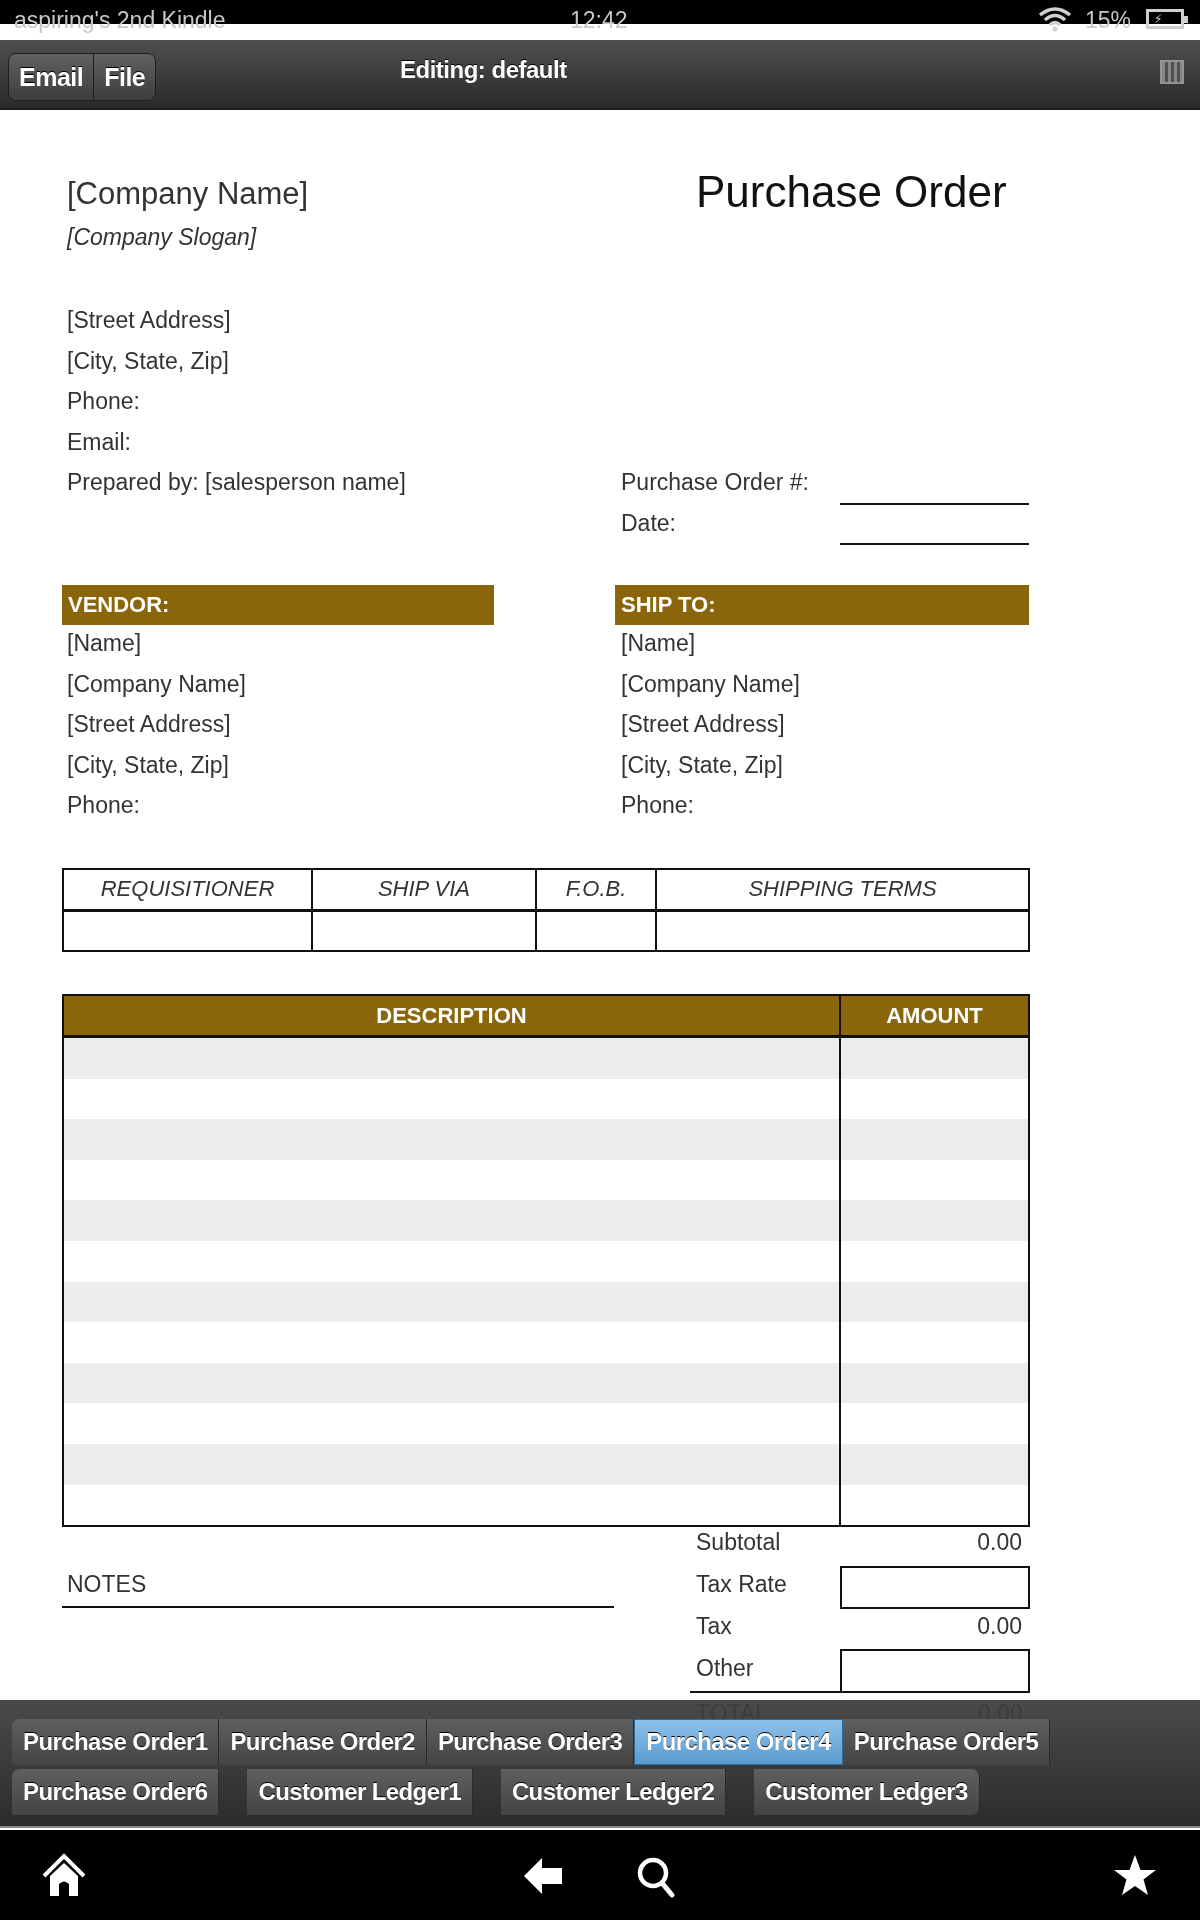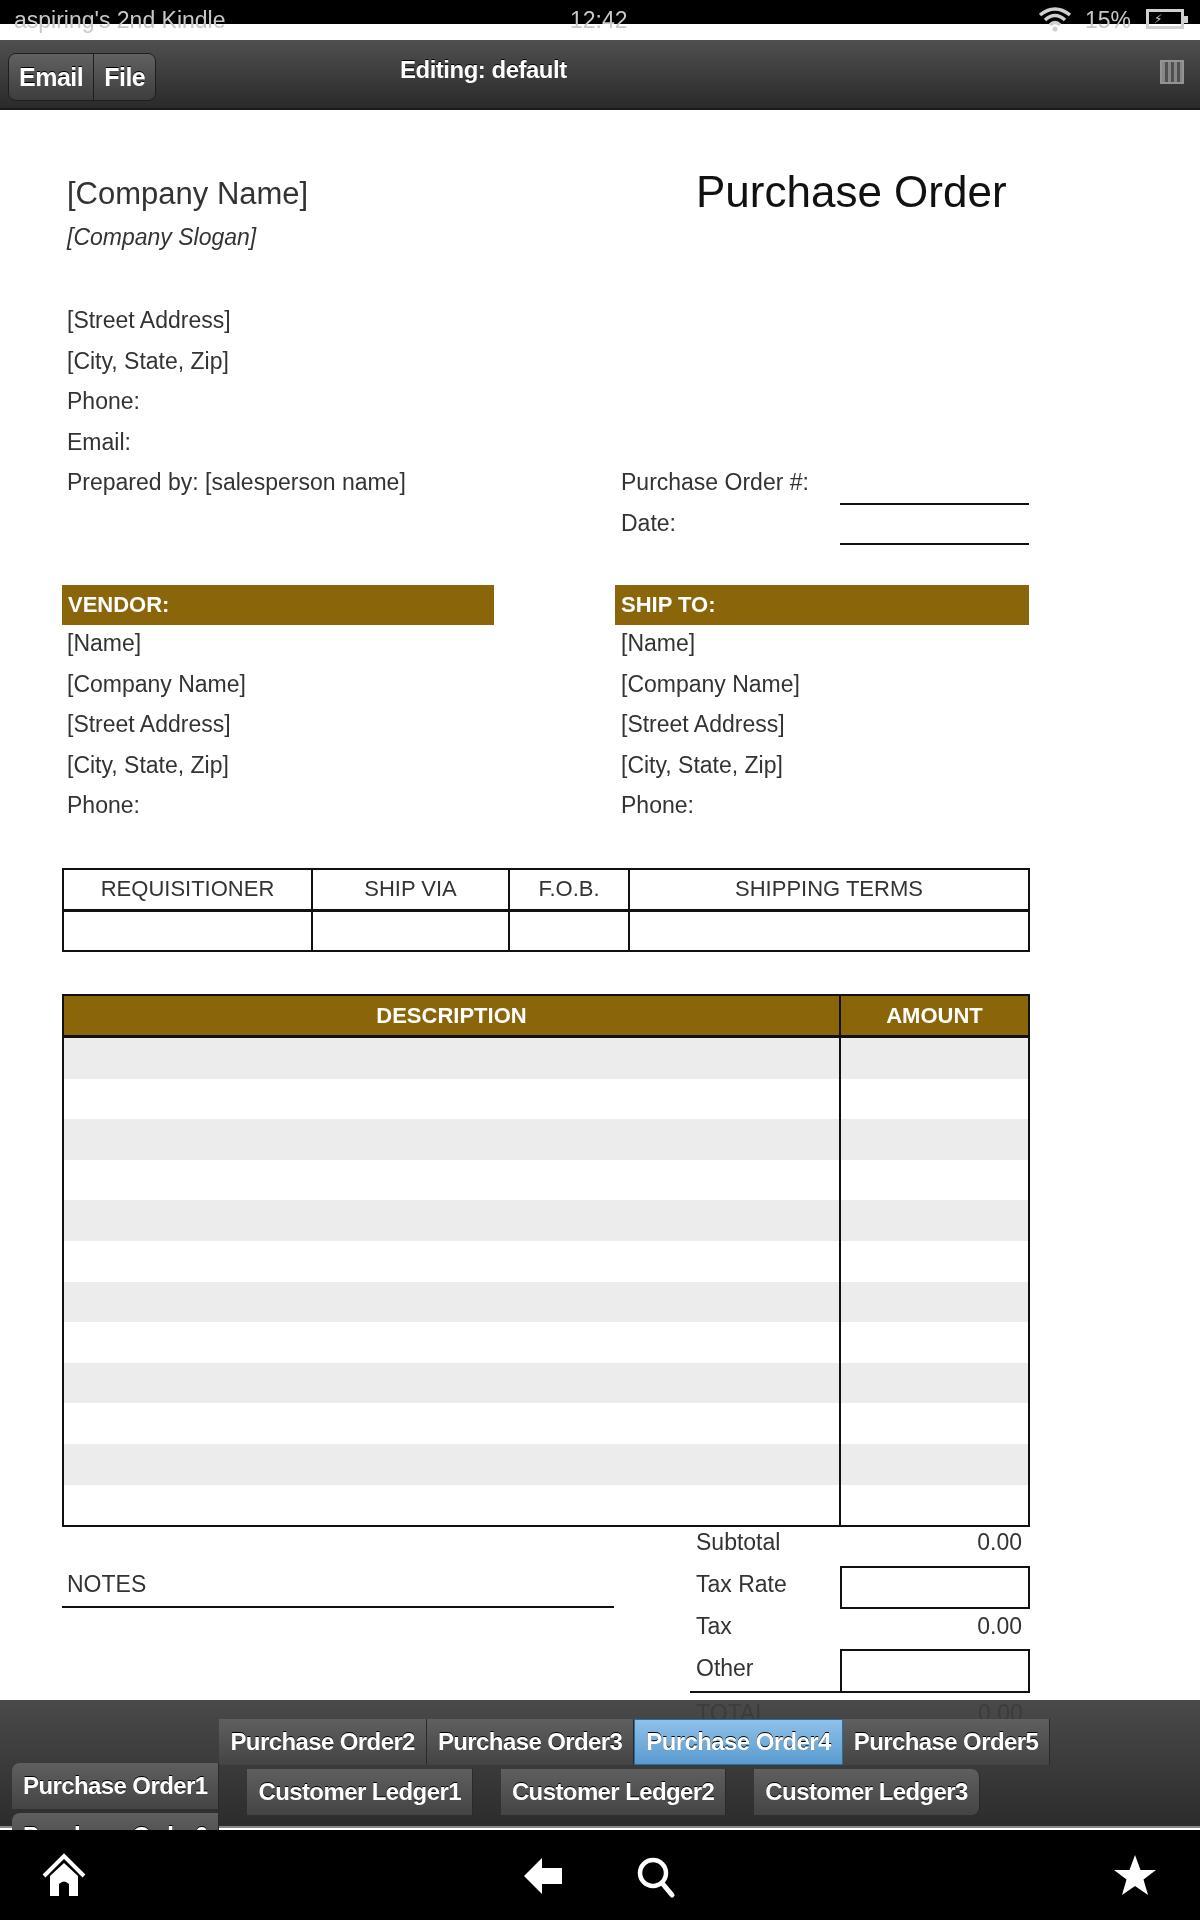--- a/index.html
+++ b/index.html
@@ -28,21 +28,21 @@
   .doc { position: absolute; left: 0; top: 112px; width: 1200px; height: 1588px; background: #fff; color: #333; font-size: 23px; }
   .doc .t { position: absolute; white-space: nowrap; }
   .company-name { left: 67px; top: 64px; font-size: 31px; color: #333; }
   .company-slogan { left: 67px; top: 112px; font-size: 23px; font-style: italic; }
   .po-title { left: 696px; top: 55px; font-size: 44px; color: #111; }
   .po-line { position: absolute; height: 2px; background: #111; }
 
   .band { position: absolute; height: 40px; background: #8b6509; color: #fff; font-weight: bold; font-size: 22px; padding-left: 6px; line-height: 40px; }
 
   table.ship { position: absolute; left: 62px; top: 756px; width: 968px; border-collapse: collapse; font-size: 22px; color: #333; }
-  table.ship td { border: 2px solid #111; height: 41px; text-align: center; }
+  table.ship td { border: 2px solid #111; height: 41px; text-align: center; font-style: italic; }
   table.ship tr:first-child td { border-bottom: 3px solid #111; }
 
   .items { position: absolute; left: 62px; top: 882px; width: 968px; border: 2px solid #111; }
   .items .head { display: flex; height: 42px; background: #8b6509; color: #fff; font-weight: bold; font-size: 22px; border-bottom: 3px solid #111; }
   .items .head div { display: flex; align-items: center; justify-content: center; }
   .items .head .desc { width: 777px; border-right: 2px solid #111; }
   .items .head .amt { flex: 1; }
   .items .row { display: flex; height: 40.6px; }
   .items .row:nth-child(odd) { background: #ececec; }
   .items .row .desc { width: 777px; border-right: 2px solid #111; }
@@ -50,21 +50,21 @@
 
   .notes-line { position: absolute; left: 62px; top: 1494px; width: 552px; height: 2px; background: #111; }
   .box { position: absolute; border: 2px solid #111; background: #fff; }
 
   
   .tabbar { position: absolute; left: 0; top: 1700px; width: 1200px; height: 128px; background: linear-gradient(#4a4a4a, #2c2c2c); border-bottom: 2px solid #888; }
   .tabbar .total-ghost { position: absolute; top: 0; font-size: 23px; color: #333; opacity: .55; }
   .tabrow { position: absolute; left: 12px; display: flex; height: 46px; }
   .tab { height: 46px; padding: 0 11px; display: flex; align-items: center; color: #fff; font-size: 24px; font-weight: bold; letter-spacing: -0.6px; background: linear-gradient(#5f5f5f, #444); border-right: 1px solid #2a2a2a; text-shadow: 0 -1px 0 #000; white-space: nowrap; }
   .tab.active { background: linear-gradient(#8ec1ea, #5a9bd0); border: 1px solid #2f6b9b; }
-  .tabrow .tab:first-child { border-top-left-radius: 8px; margin-top: 44px; }
+  .tabrow .tab:first-child { border-top-left-radius: 8px; }
   .tabrow.second .tab:last-child { border-top-right-radius: 8px; border-bottom-right-radius: 8px; }
 
   
   .navbar { position: absolute; left: 0; top: 1830px; width: 1200px; height: 90px; background: #000; }
   .nav-icon { position: absolute; top: 22px; width: 48px; height: 48px; color: #fff; }
 </style>
 </head>
 <body>
 
 <div class="status-bar">
@@ -118,21 +118,21 @@
   <div class="t" style="left:621px;top:518px;">[Name]</div>
   <div class="t" style="left:621px;top:559px;">[Company Name]</div>
   <div class="t" style="left:621px;top:599px;">[Street Address]</div>
   <div class="t" style="left:621px;top:640px;">[City, State,  Zip]</div>
   <div class="t" style="left:621px;top:680px;">Phone:</div>
 
   <table class="ship">
     <tbody>
         <tr>
       <td style="width:249px;">REQUISITIONER</td>
-      <td style="width:197px;">SHIP VIA</td>
+      <td style="width:224px;">SHIP VIA</td>
       <td style="width:120px;">F.O.B.</td>
       <td>SHIPPING TERMS</td>
     </tr>
     <tr>
       <td></td>
       <td></td>
       <td></td>
       <td></td>
     </tr>
   </tbody>

